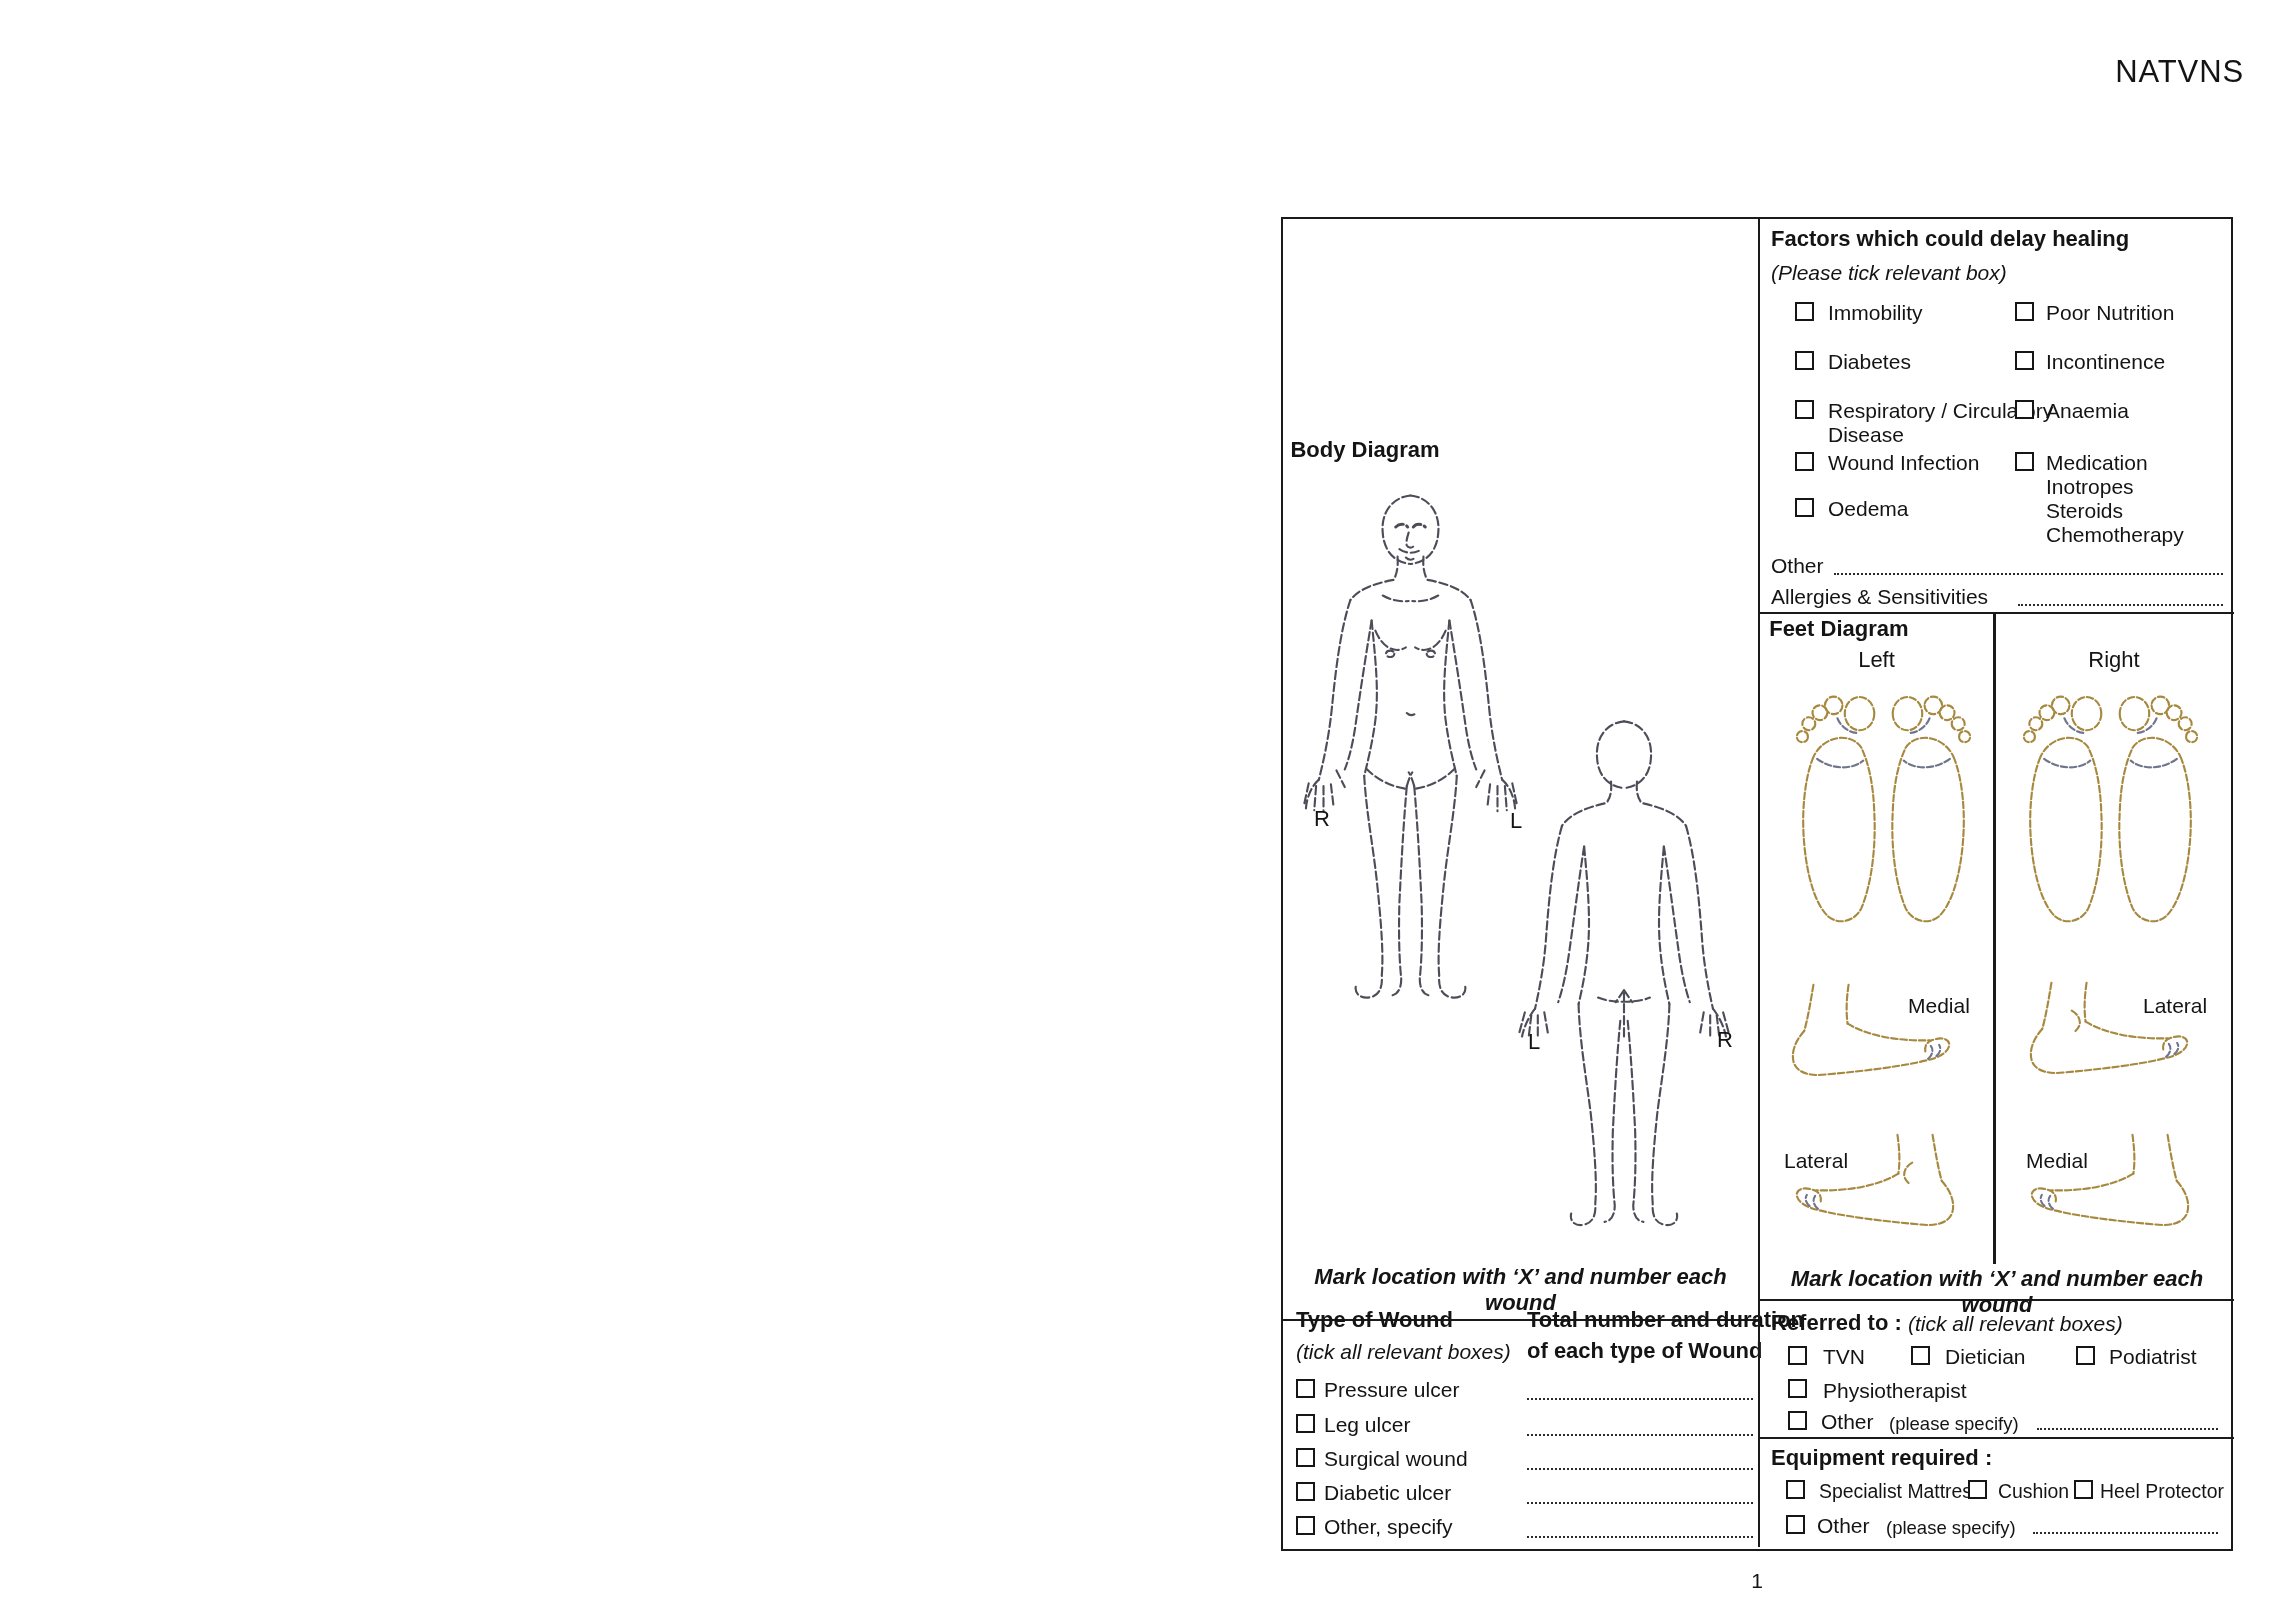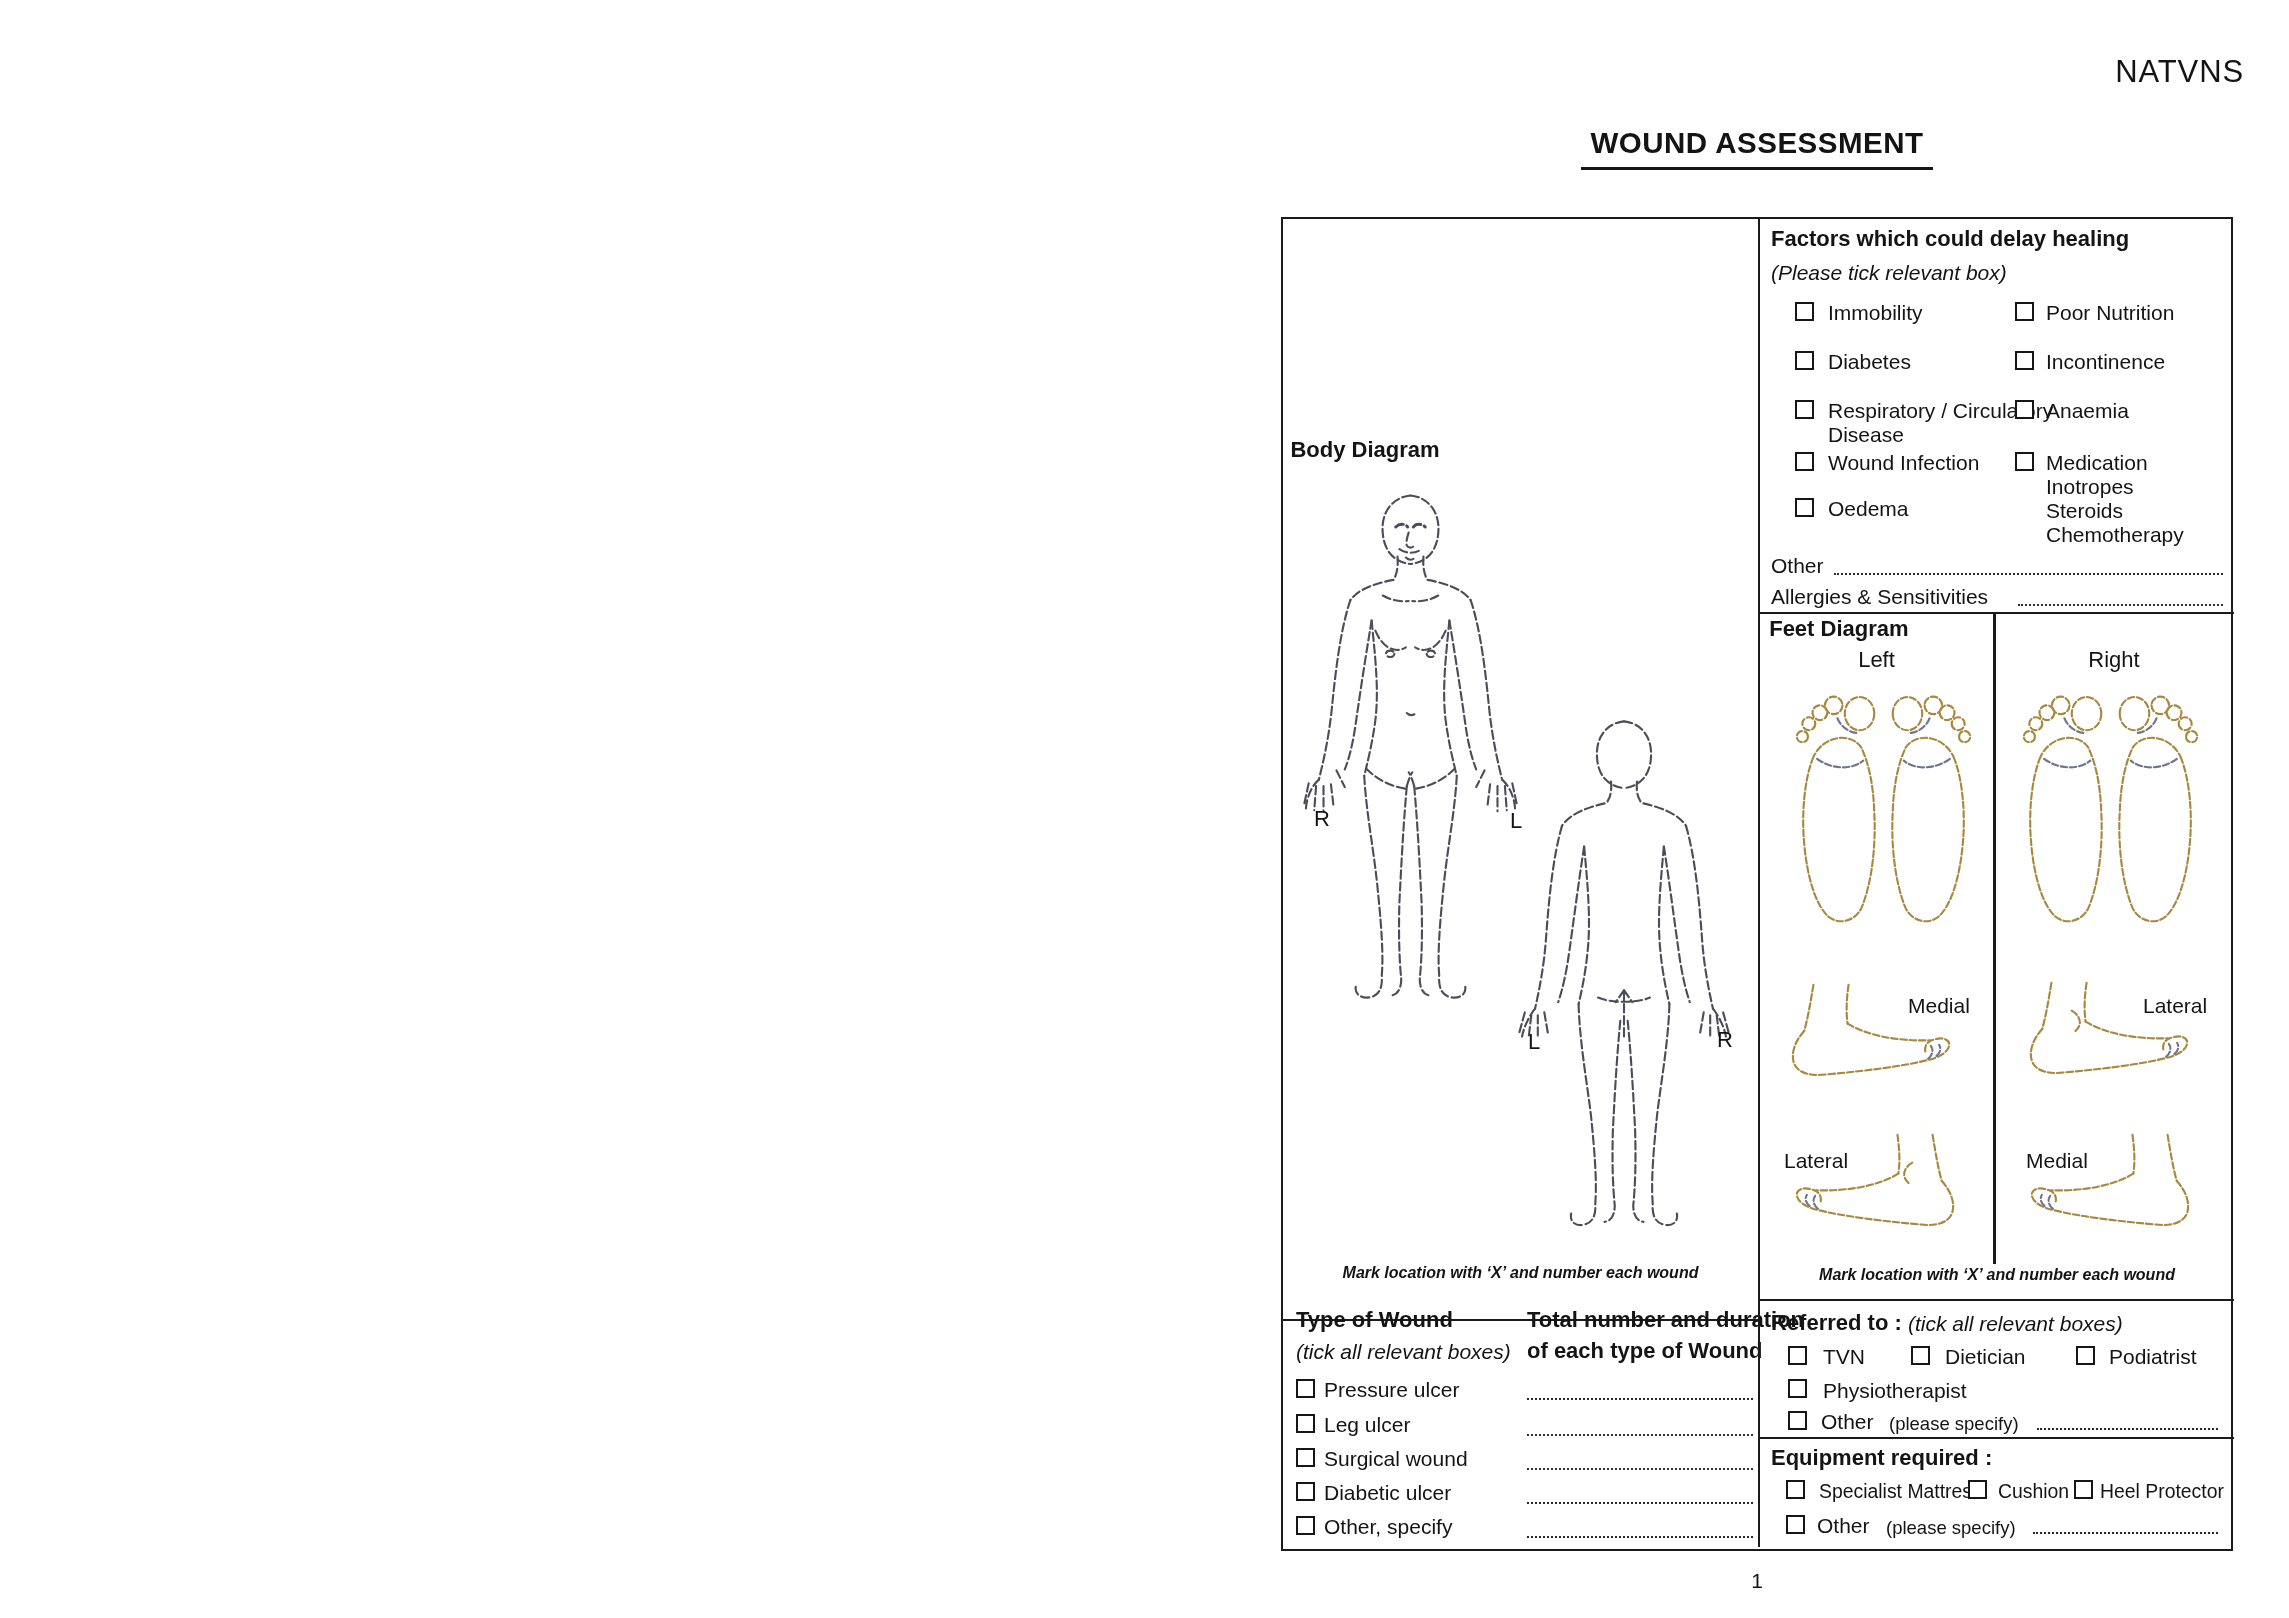--- a/index.html
+++ b/index.html
@@ -19,21 +19,21 @@
        border:2.8px solid #1a1a1a;box-sizing:border-box;}
   .cell{position:absolute;box-sizing:border-box;}
   .bb{border-bottom:2.8px solid #1a1a1a;}
   .lcol{position:absolute;left:0;top:0;width:475px;height:1328px;}
   .rcol{position:absolute;left:475px;top:0;width:477px;height:1328px;
         border-left:2.8px solid #1a1a1a;box-sizing:border-box;}
 
   .cb{position:absolute;width:19.4px;height:19.4px;border:2.8px solid #161616;background:#fff;box-sizing:border-box;}
   .dots{position:absolute;height:18.5px;border-bottom:2.8px dotted #2a2a2a;}
 
-  .caption{position:absolute;left:0;width:100%;text-align:center;font-weight:bold;font-style:italic;font-size:16px;}
+  .caption{position:absolute;left:0;width:100%;text-align:center;font-weight:bold;font-style:italic;font-size:22px;}
 
   .titlewrap{position:absolute;left:1281px;top:126px;width:952px;text-align:center;}
   .title{display:inline-block;font-size:29.5px;font-weight:bold;letter-spacing:0.5px;
          border-bottom:3.7px solid #161616;padding:0 9.2px 6.5px 9.2px;}
   .subtitle{position:absolute;left:1281px;top:174px;width:952px;text-align:center;
             font-size:25px;font-weight:bold;font-style:italic;}
   .logo{position:absolute;top:54px;right:46px;font-size:31px;letter-spacing:0.9px;}
   .pagenum{position:absolute;left:1281px;top:1569px;width:952px;text-align:center;font-size:21px;}
 
   
@@ -110,23 +110,20 @@
         <path stroke="#70758c" d="M158,84 C163,80 164,74 161,70 M167,81 C172,77 172,72 170,69"></path>
       </g>
       <g id="anklehook">
         <path d="M56,34 C66,40 68,50 59,57"></path>
       </g>
     </defs>
   </svg>
 
   <div class="logo nw">NATVNS</div>
 
-  <div class="titlewrap">
-    <span class="title">WOUND ASSESSMENT</span>
-  </div>
 
   <div class="tbl">
 
     <div class="lcol">
 
 
       <div class="cell bb" style="left:0;top:214px;width:475px;height:888px;">
         <div class="abs t24 b nw" style="left:7.4px;top:3.7px;">Body Diagram</div>
 
         <svg class="sketch body" style="left:11px;top:57px;" width="233" height="509" viewBox="0 0 250 550">

